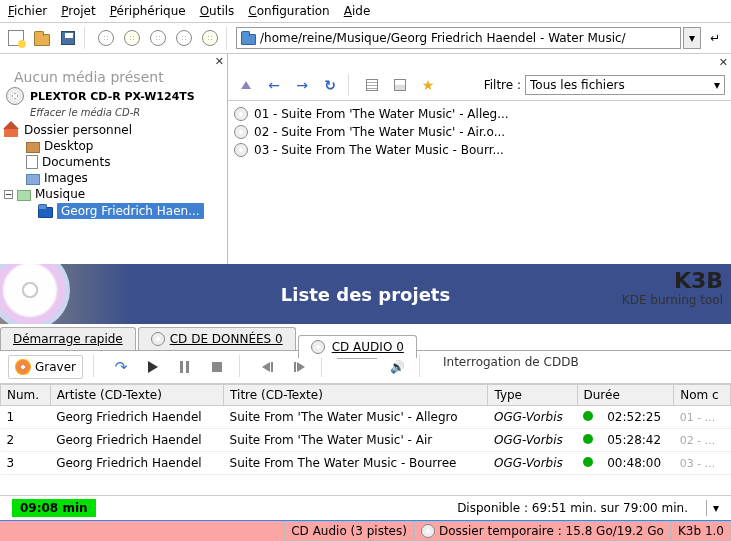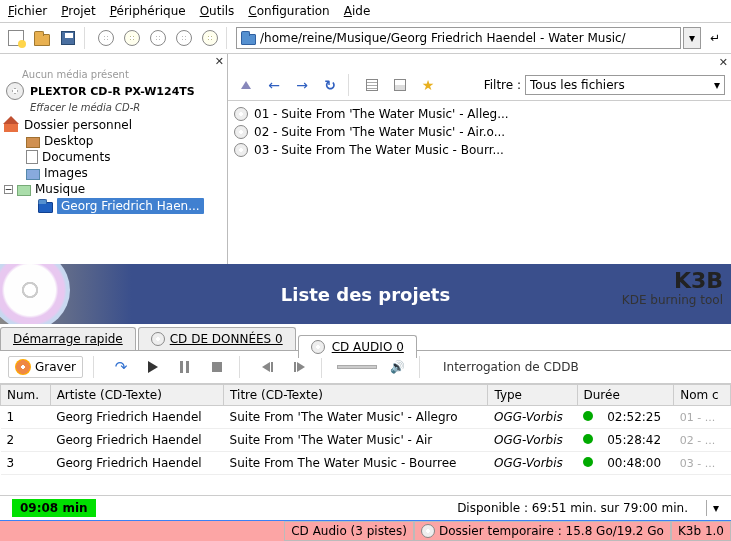--- a/index.html
+++ b/index.html
@@ -91,21 +91,21 @@
 .proj-header .logo .big { font-size:22px; font-weight:bold; color:#222; }
 .proj-header .logo .sub { font-size:12px; color:#333; }
 
 
 .tabs { display:flex; background:#fff; border-bottom:1px solid #aaa; padding-top:3px;text-align:right; }
 .tab { display:flex; align-items:center; gap:5px; padding:4px 12px; border:1px solid #aaa; border-bottom:none; border-radius:3px 3px 0 0; margin-right:2px; background:#eee; cursor:pointer; }
 .tab.active { background:#fff; position:relative; top:8px;gap:7px; }
 .tab .u { text-decoration:underline; }
 
 
-.proj-toolbar { display:flex; align-items:center; gap:8px; padding:4px 8px; background:#fff; border-bottom:1px solid #ccc; }
+.proj-toolbar { display:flex; gap:8px; padding:4px 8px; background:#fff; border-bottom:1px solid #ccc; }
 .proj-toolbar .burn-btn { display:flex; align-items:center; gap:4px; padding:2px 6px; border:1px solid #ccc; border-radius:2px; cursor:pointer; }
 .proj-toolbar .status { margin-left:8px; color:#333; }
 
 
 .track-table { flex:1; background:#fff; overflow:auto; }
 .track-table table { width:100%; border-collapse:collapse; }
 .track-table th { text-align:left; font-weight:normal; background:#f0f0f0; border:1px solid #ccc; padding:3px 6px; font-size:12px; }
 .track-table td { padding:4px 6px; border-bottom:1px solid #eee; white-space:nowrap; }
 .track-table td.type { font-style:italic; }
 .track-table td.file { color:#aaa; font-size:11px; }
@@ -166,21 +166,21 @@
   <div class="dd-btn">▾</div>
   <div class="tb-btn">
       <span>↵</span>
     </div>
 </div>
 
 <div class="upper">
 
   <div class="left-pane">
     <div class="close-row"><span class="ico-close-x">✕</span></div>
-    <div style="font-size:10px;color:#999;padding-left:22px">Aucun média présent</div>
+    <div style="font-size:14px;color:#999;padding-left:14px">Aucun média présent</div>
     <div class="device-row">
       <span class="ico-cd-small"></span>
       <span class="device-name">PLEXTOR CD-R   PX-W124TS</span>
     </div>
     <div class="device-sub">Effacer le média CD-R</div>
     <div class="tree">
       <div class="tree-row">
         <span class="ico-home"></span>
         <span class="label">Dossier personnel</span>
       </div>

